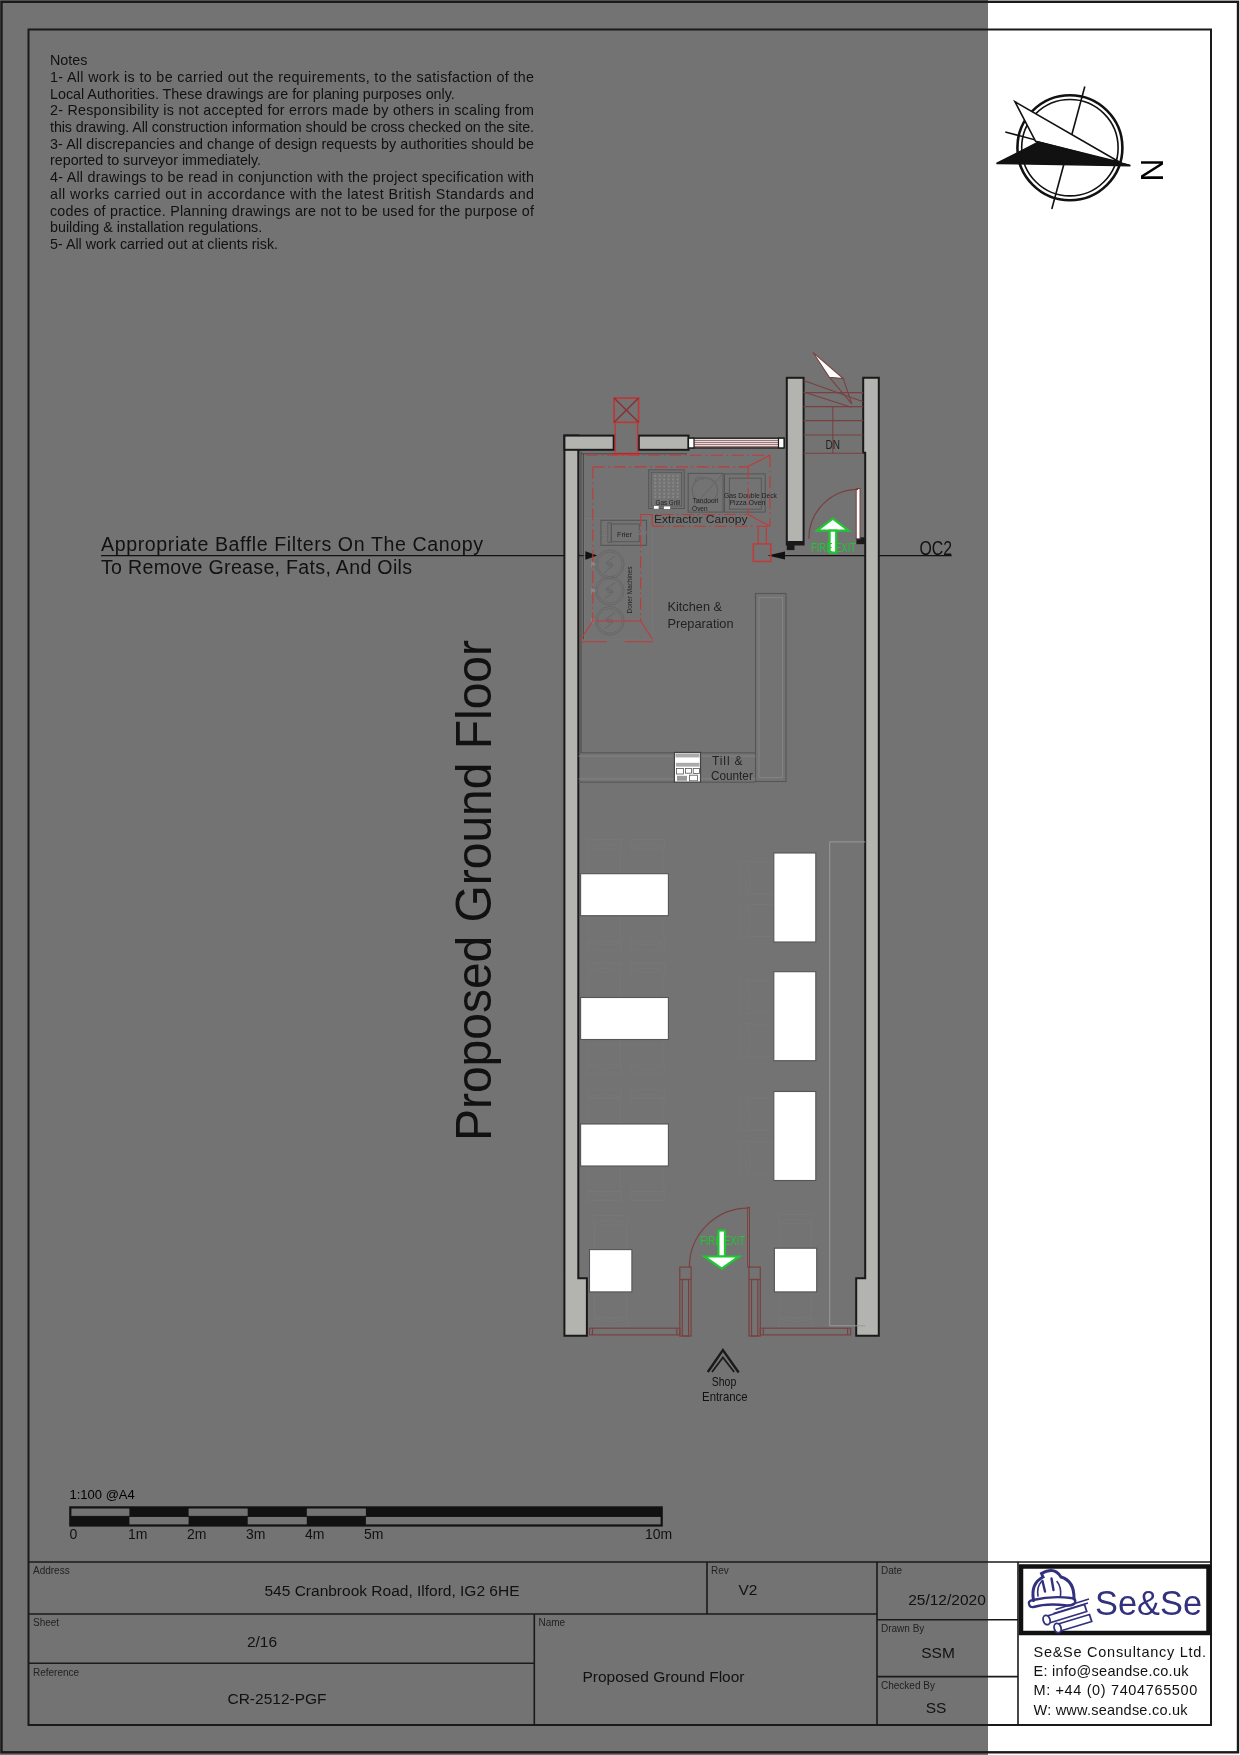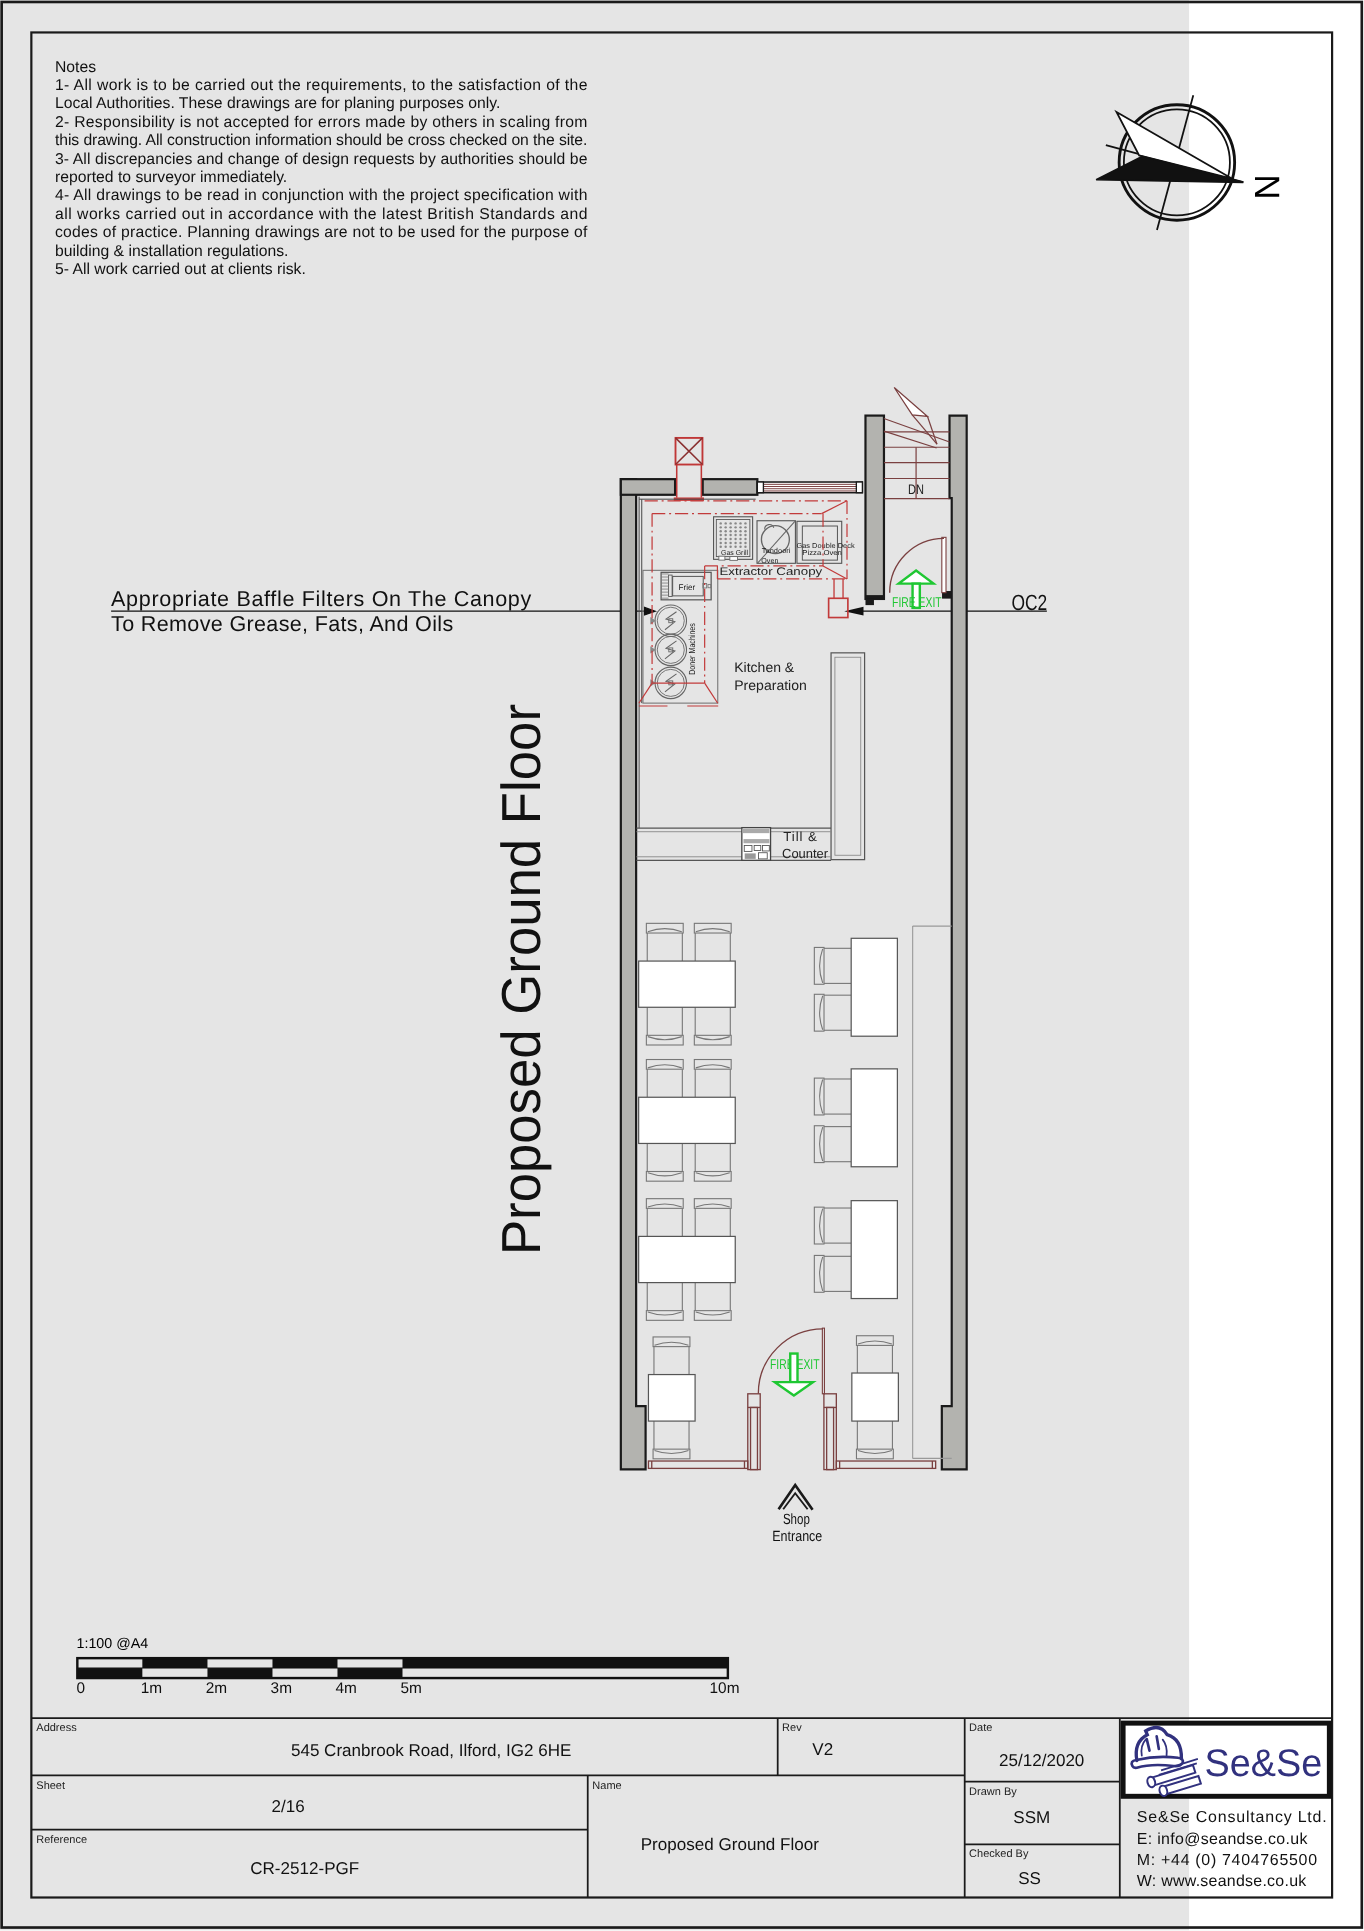--- a/index.html
+++ b/index.html
@@ -1,16 +1,16 @@
 <!DOCTYPE html>
 <html><head>
 <meta charset="utf-8">
 <style>
 html,body{margin:0;padding:0;background:#fff;}
-#page{position:relative;width:1081px;height:1755px;background:#e5e5e5;font-family:"Liberation Sans",sans-serif;}
+#page{position:relative;width:988px;height:1755px;background:#737373;font-family:"Liberation Sans",sans-serif;}
 svg{position:absolute;left:0;top:0;}
 text{font-family:"Liberation Sans",sans-serif;}
 </style>
 </head>
 <body>
 <div id="page">
 <svg width="1240" height="1755" viewBox="0 0 1240 1755">
 
 <rect x="1.5" y="1.8" width="1236.5" height="1750.5" fill="none" stroke="#1a1a1a" stroke-width="2.4"></rect>
 

